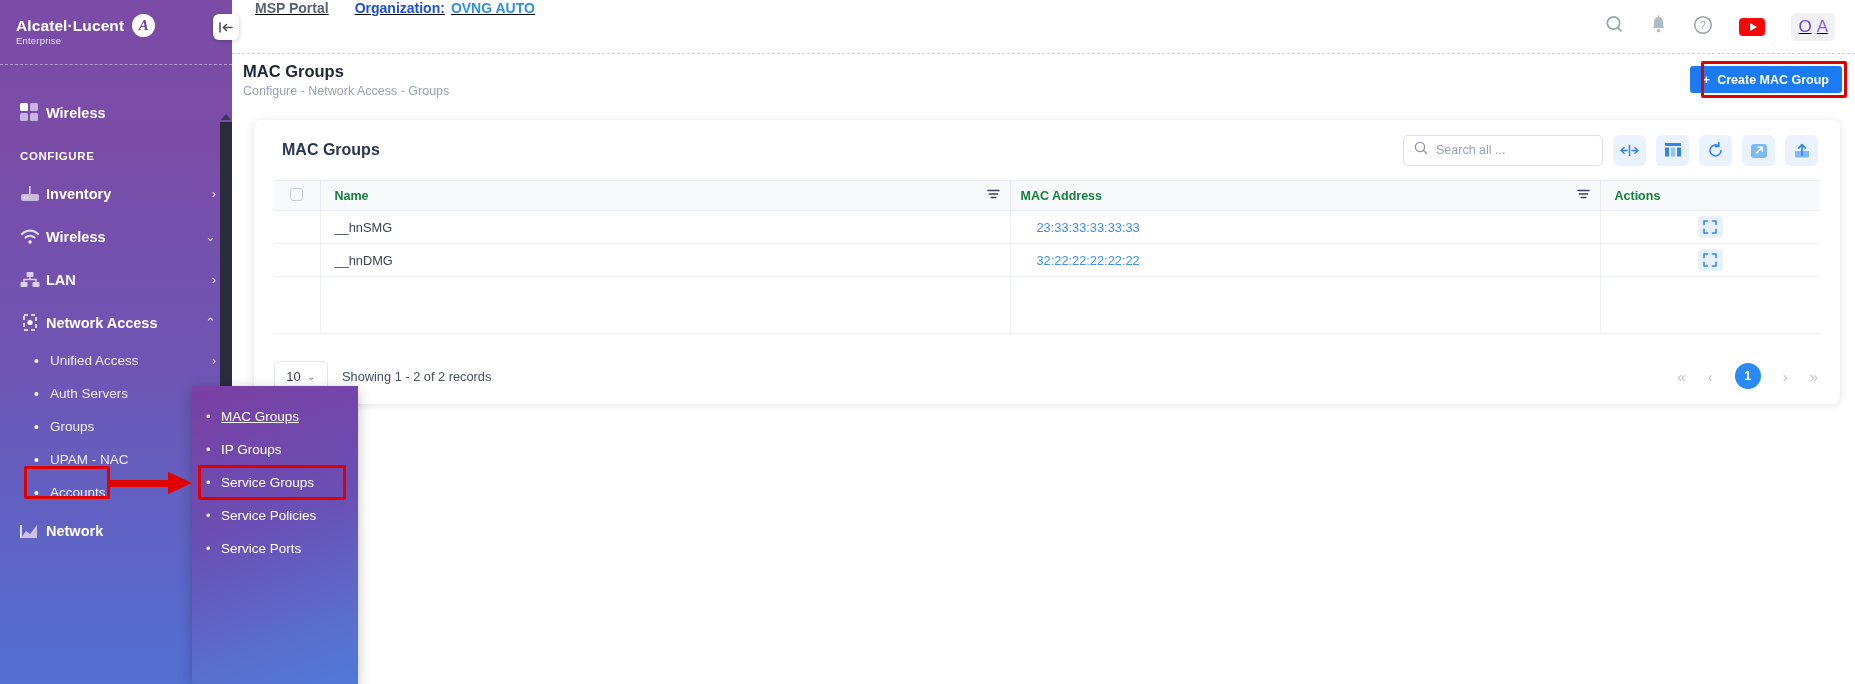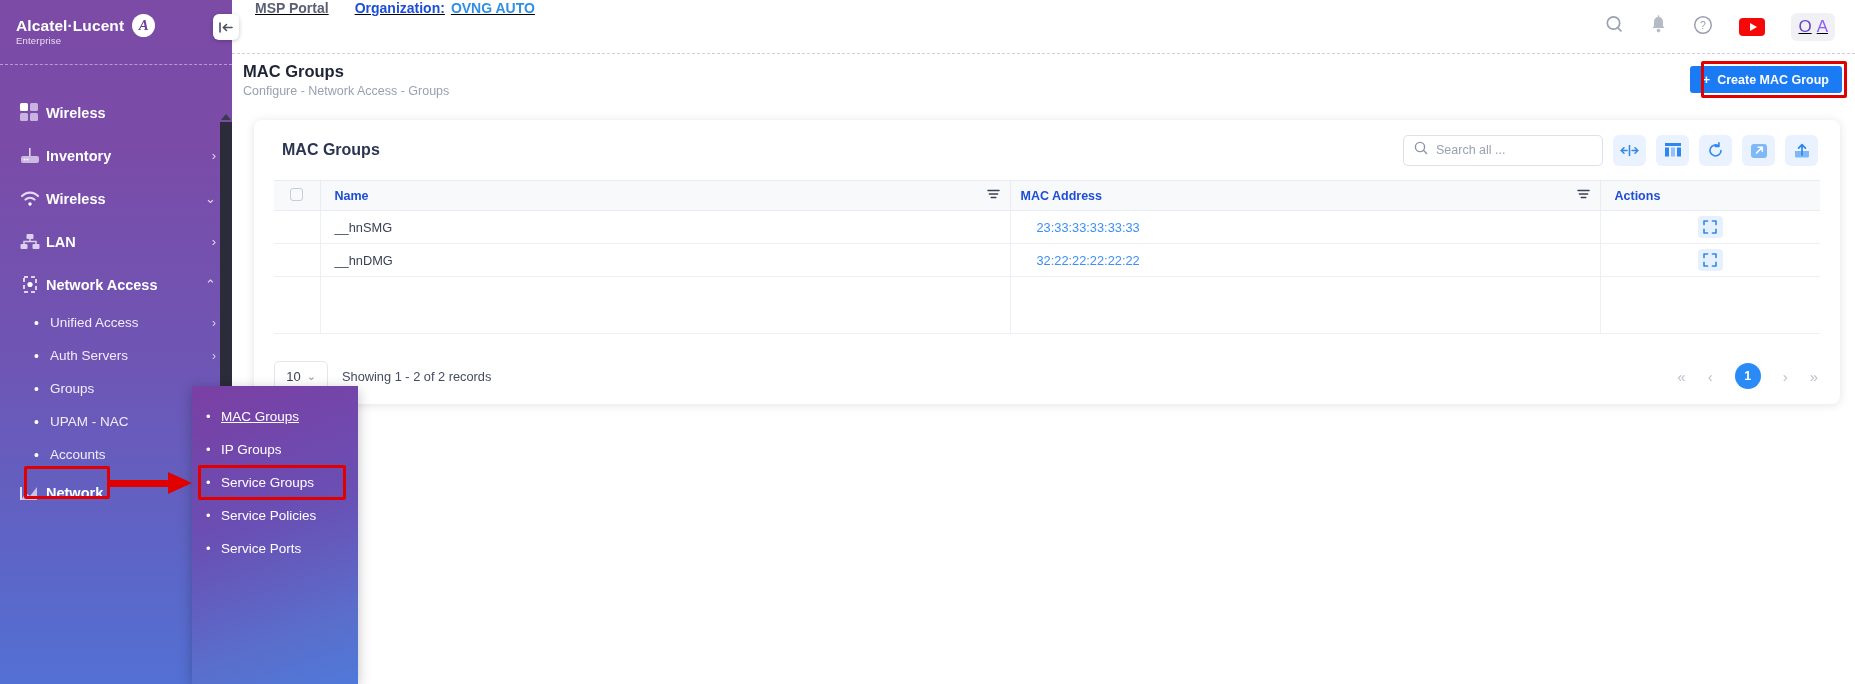--- a/index.html
+++ b/index.html
@@ -129,21 +129,21 @@
   }
   .search-box input::placeholder { color: #9aa1b3; }
   .tool-btn {
     width: 33px; height: 31px; border-radius: 6px; background: #e9f2fe;
     display:flex; align-items:center; justify-content:center; cursor:pointer;
   }
 
   
   table { width: 100%; border-collapse: collapse; table-layout: fixed; }
   thead th {
-    background: #f8f9fb; height: 30px; font-size: 12.5px; font-weight: 700; color: #1d4ed8;
+    background: #f8f9fb; height: 30px; font-size: 12.5px; font-weight: 700; color: #15803d;
     text-align: left; border-top: 1px solid #e9ecf2; border-bottom: 1px solid #e9ecf2;
     padding: 0 0 0 0; vertical-align: middle;
   }
   .tbl-wrap { padding: 0 20px; }
   th.c-chk { width: 46px; border-right: 1px solid #e9ecf2; text-align:center; }
   th.c-name { padding-left: 14px; border-right: 1px solid #e9ecf2; position:relative; }
   th.c-mac { padding-left: 10px; border-right: 1px solid #e9ecf2; position:relative; }
   th.c-act { padding-left: 14px; }
   th .fil { position:absolute; right: 10px; top: 50%; transform: translateY(-50%); cursor:pointer; }
   tbody td { height: 33px; border-bottom: 1px solid #eceff4; font-size: 12.8px; color: #3b4154; vertical-align: middle; }
@@ -212,20 +212,21 @@
           <svg width="19" height="19" viewBox="0 0 19 19">
             <rect x="0" y="0" width="8" height="8" rx="1.5" fill="#ffffff"></rect>
             <rect x="10" y="0" width="8" height="8" rx="1.5" fill="#c9b3e0"></rect>
             <rect x="0" y="10" width="8" height="8" rx="1.5" fill="#c9b3e0"></rect>
             <rect x="10" y="10" width="8" height="8" rx="1.5" fill="#c9b3e0"></rect>
           </svg>
         </span>
         <span class="lbl">Wireless</span>
       </div>
 
+      <div class="nav-section">CONFIGURE</div>
 
       <div class="nav-item">
         <span class="ico">
           <svg width="20" height="18" viewBox="0 0 20 18">
             <rect x="1" y="9" width="18" height="7" rx="2" fill="#cdb9e2"></rect>
             <rect x="9" y="1" width="1.6" height="8" fill="#e3d6ef"></rect>
             <circle cx="4.5" cy="12.5" r="1" fill="#ffffff"></circle>
             <circle cx="7.5" cy="12.5" r="1" fill="#ffffff"></circle>
           </svg>
         </span>

